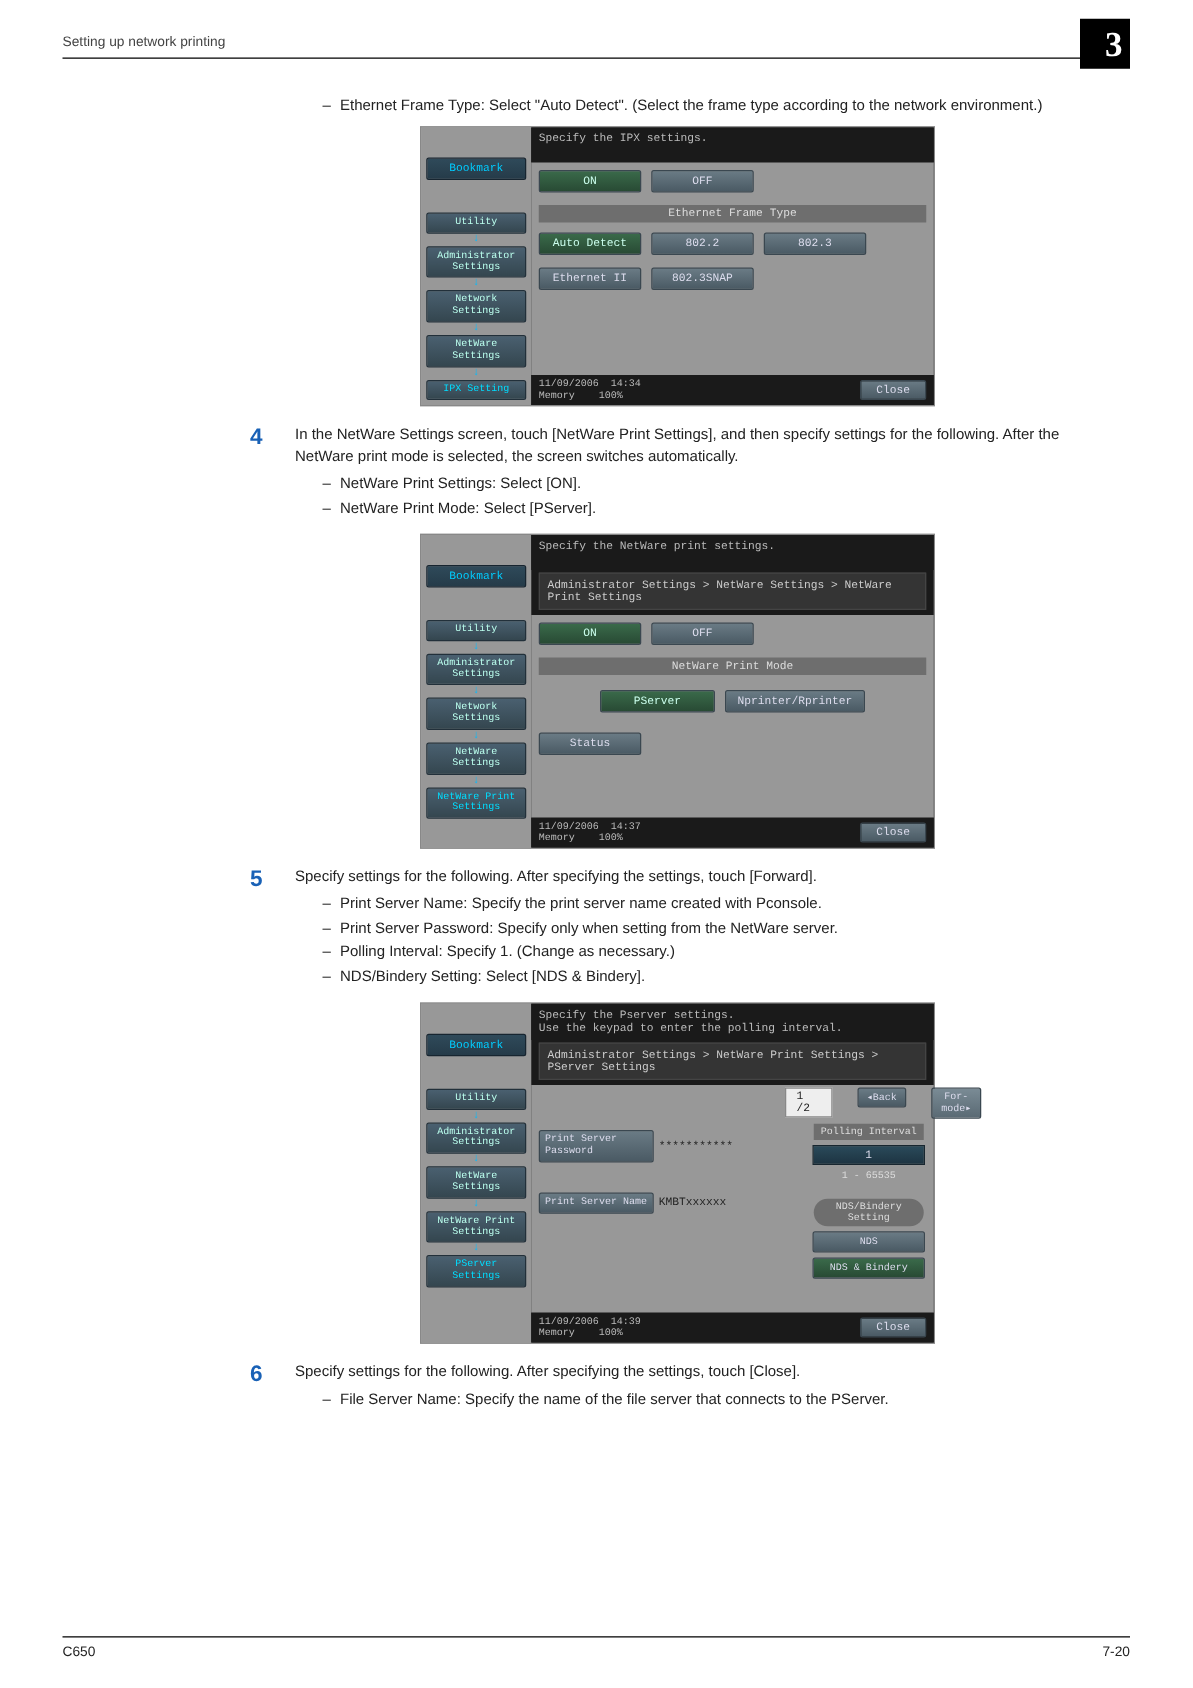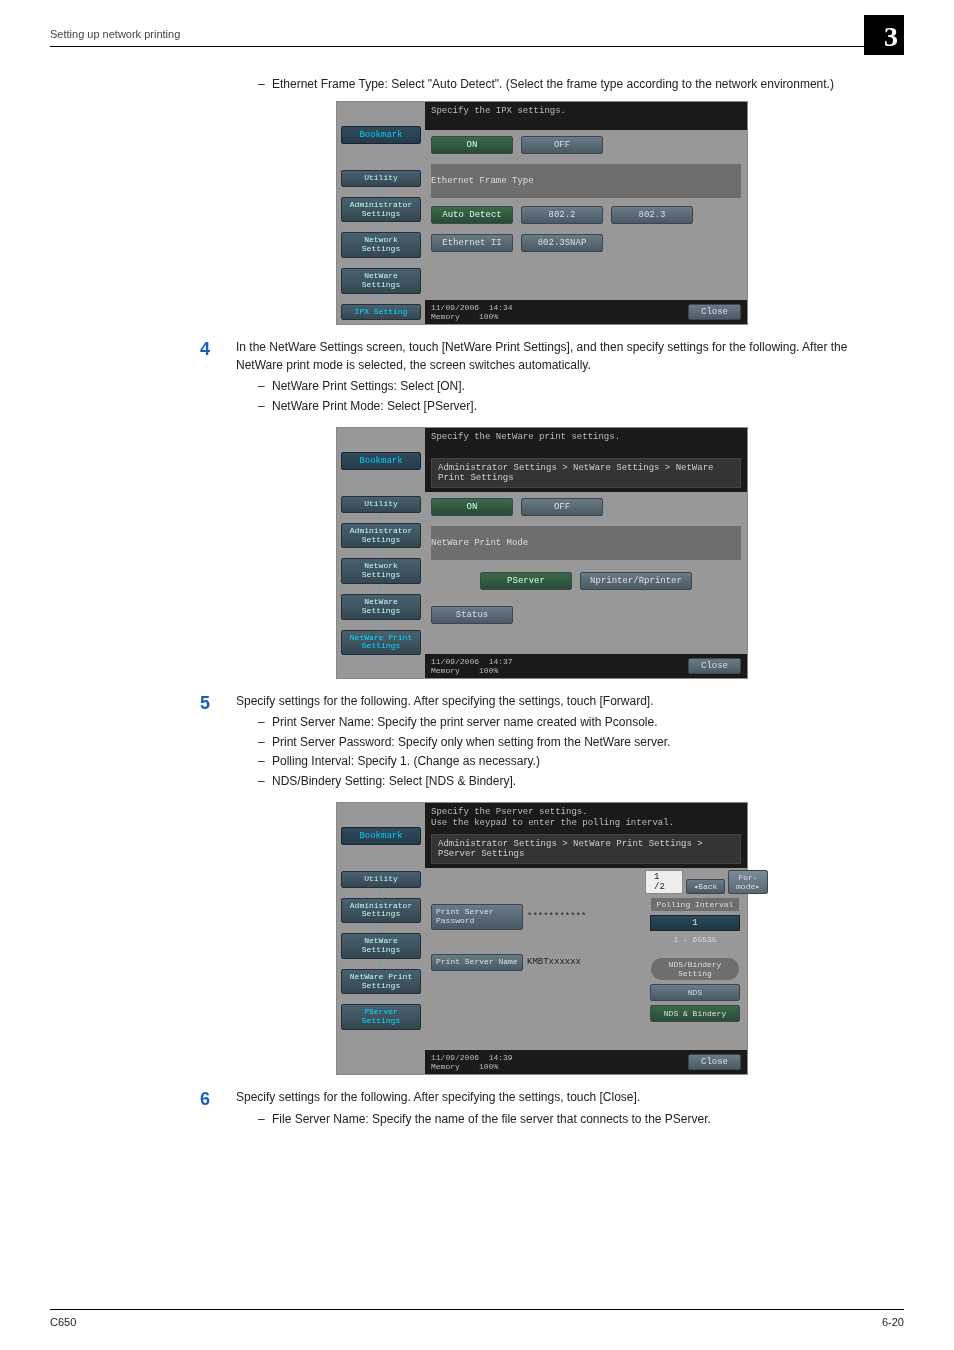--- a/index.html
+++ b/index.html
@@ -175,22 +175,22 @@
     width: 80px;
     border-radius: 2px;
   }
   .opt-btn.on {
     background: linear-gradient(#3a6a4a, #284a34);
     color: #cfe;
   }
   .section-bar {
     background: #6e6e6e;
     color: #ddd;
-    text-align: left;
-    padding: 12px 0;
+    text-align: center;
+    padding: 2px 0;
     margin-bottom: 8px;
     font-size: 9px;
   }
   .status-btn {
     background: linear-gradient(#6a7b85, #4a5a64);
     border: 1px solid #3a4750;
     color: #dde;
     font-size: 9px;
     text-align: center;
     padding: 3px 0;
@@ -464,21 +464,21 @@
           <div class="field-row" style="margin-top:30px;">
             <div class="field-label">Print Server Password</div>
             <div class="field-val">***********</div>
           </div>
           <div class="field-row" style="margin-top:24px;">
             <div class="field-label">Print Server Name</div>
             <div class="field-val">KMBTxxxxxx</div>
           </div>
 
           <div class="panel3-right">
-            <div style="display:flex; gap:3px; align-items:flex-end;margin-left:23px;">
+            <div style="display:flex; gap:20px; align-items:flex-start;margin-left:23px;">
               <div class="pg-count">1 /2</div>
               <div class="nav-btn">◂<span>Back</span></div>
               <div class="nav-btn fwd"><span>For- mode</span>▸</div>
             </div>
             <div class="poll-header">Polling Interval</div>
             <div class="poll-val">1</div>
             <div class="poll-range">1   -   65535</div>
             <div class="nds-header">NDS/Bindery Setting</div>
             <div class="nds-btn">NDS</div>
             <div class="nds-btn sel">NDS &amp; Bindery</div>
@@ -501,15 +501,15 @@
         <ul class="sub">
           <li>File Server Name: Specify the name of the file server that connects to the PServer.</li>
         </ul>
       </div>
     </div>
 
   </div>
 
   <div class="page-footer">
     <span>C650</span>
-    <span>6-20</span>
+    <span>7-20</span>
   </div>
 </div>
 
 </body></html>

